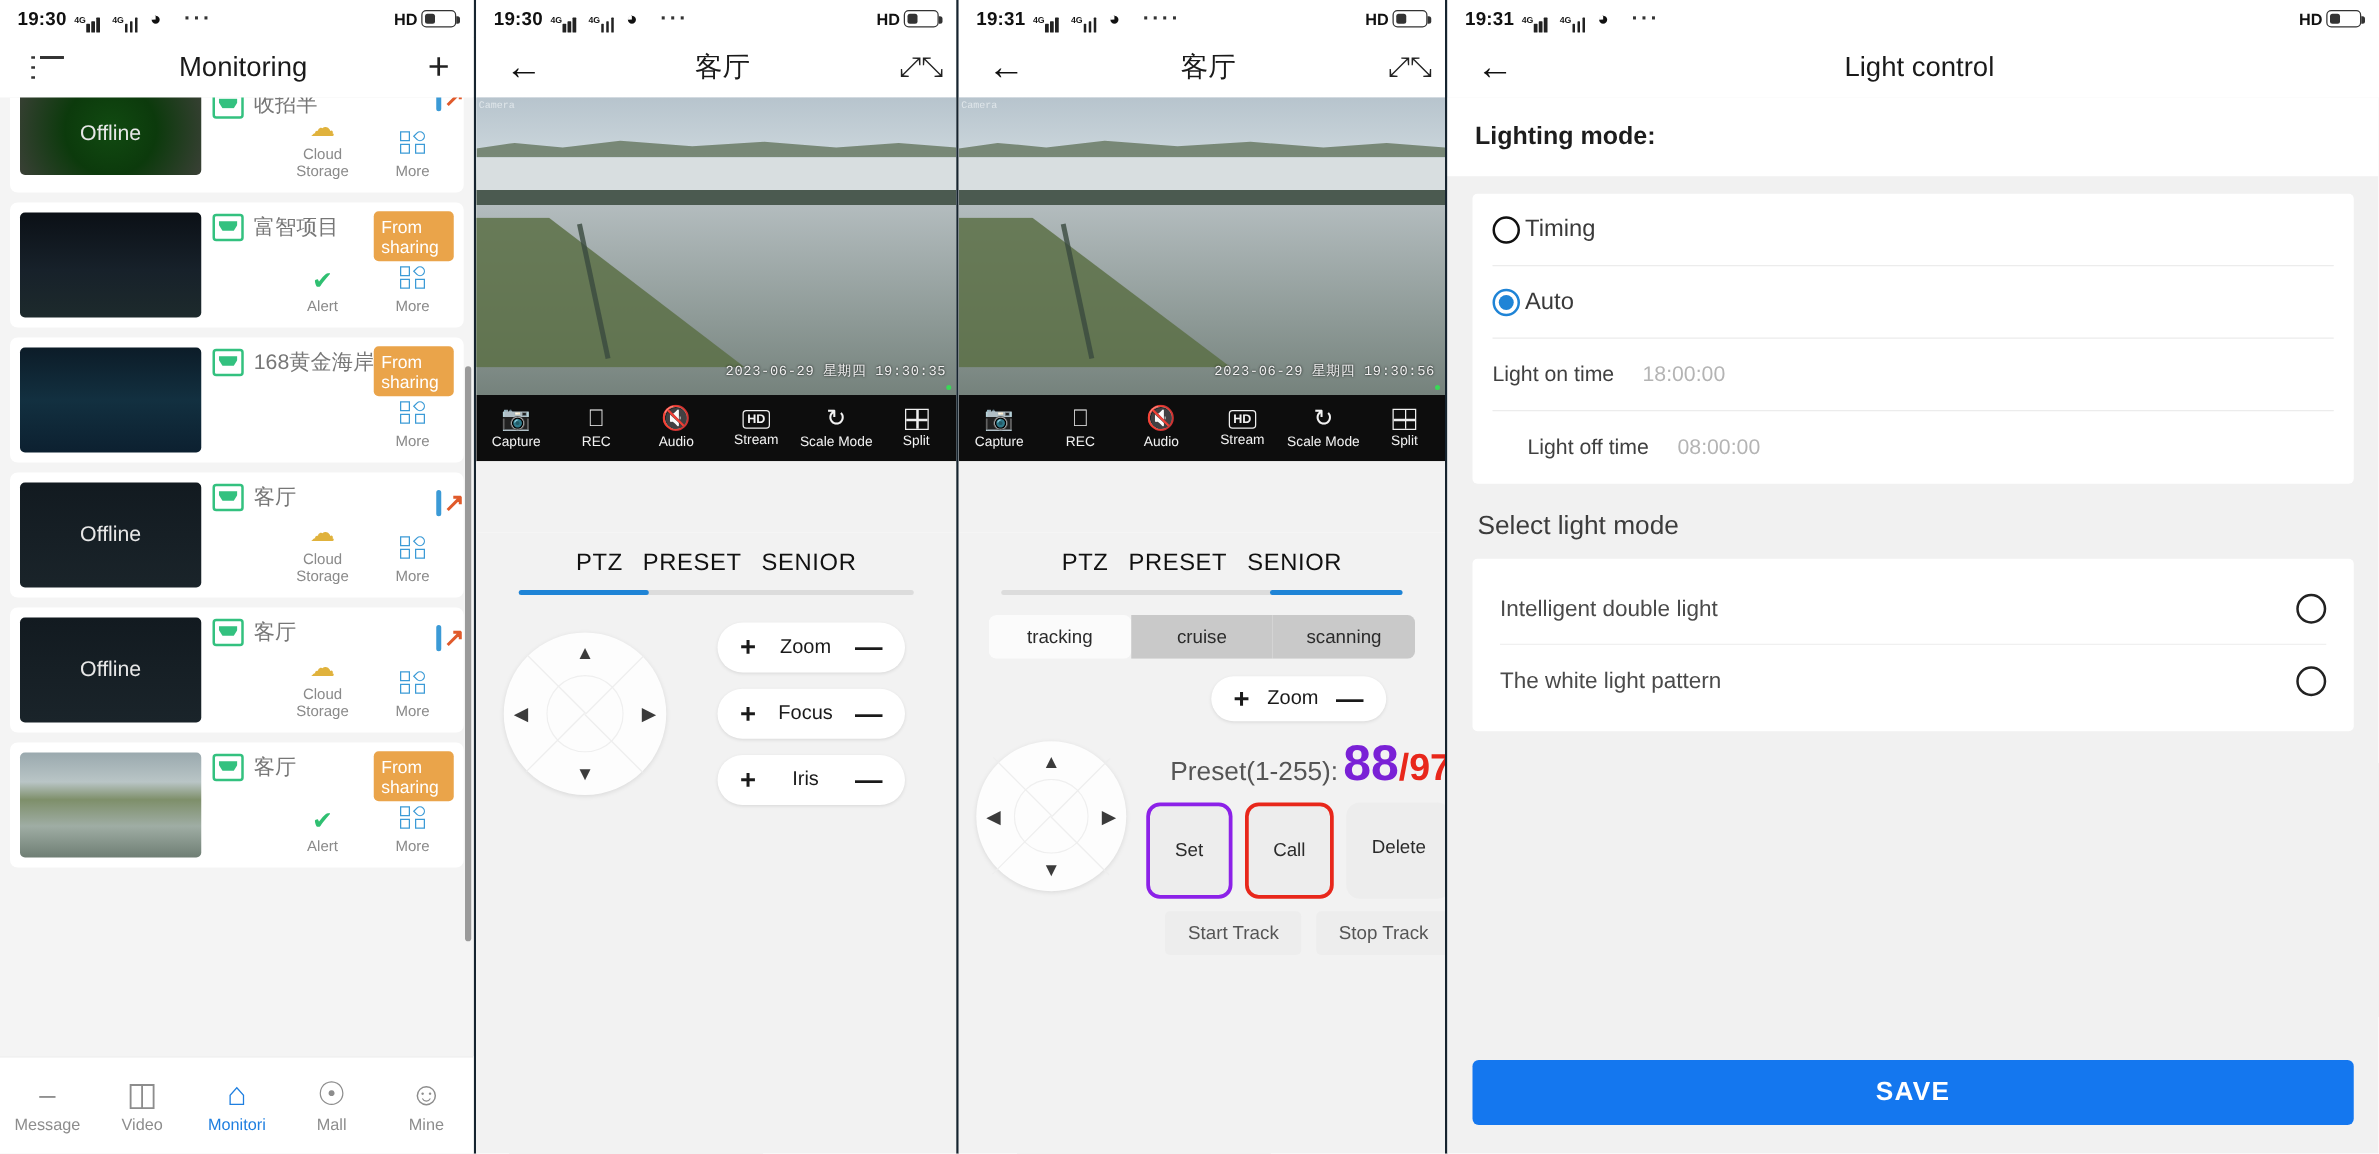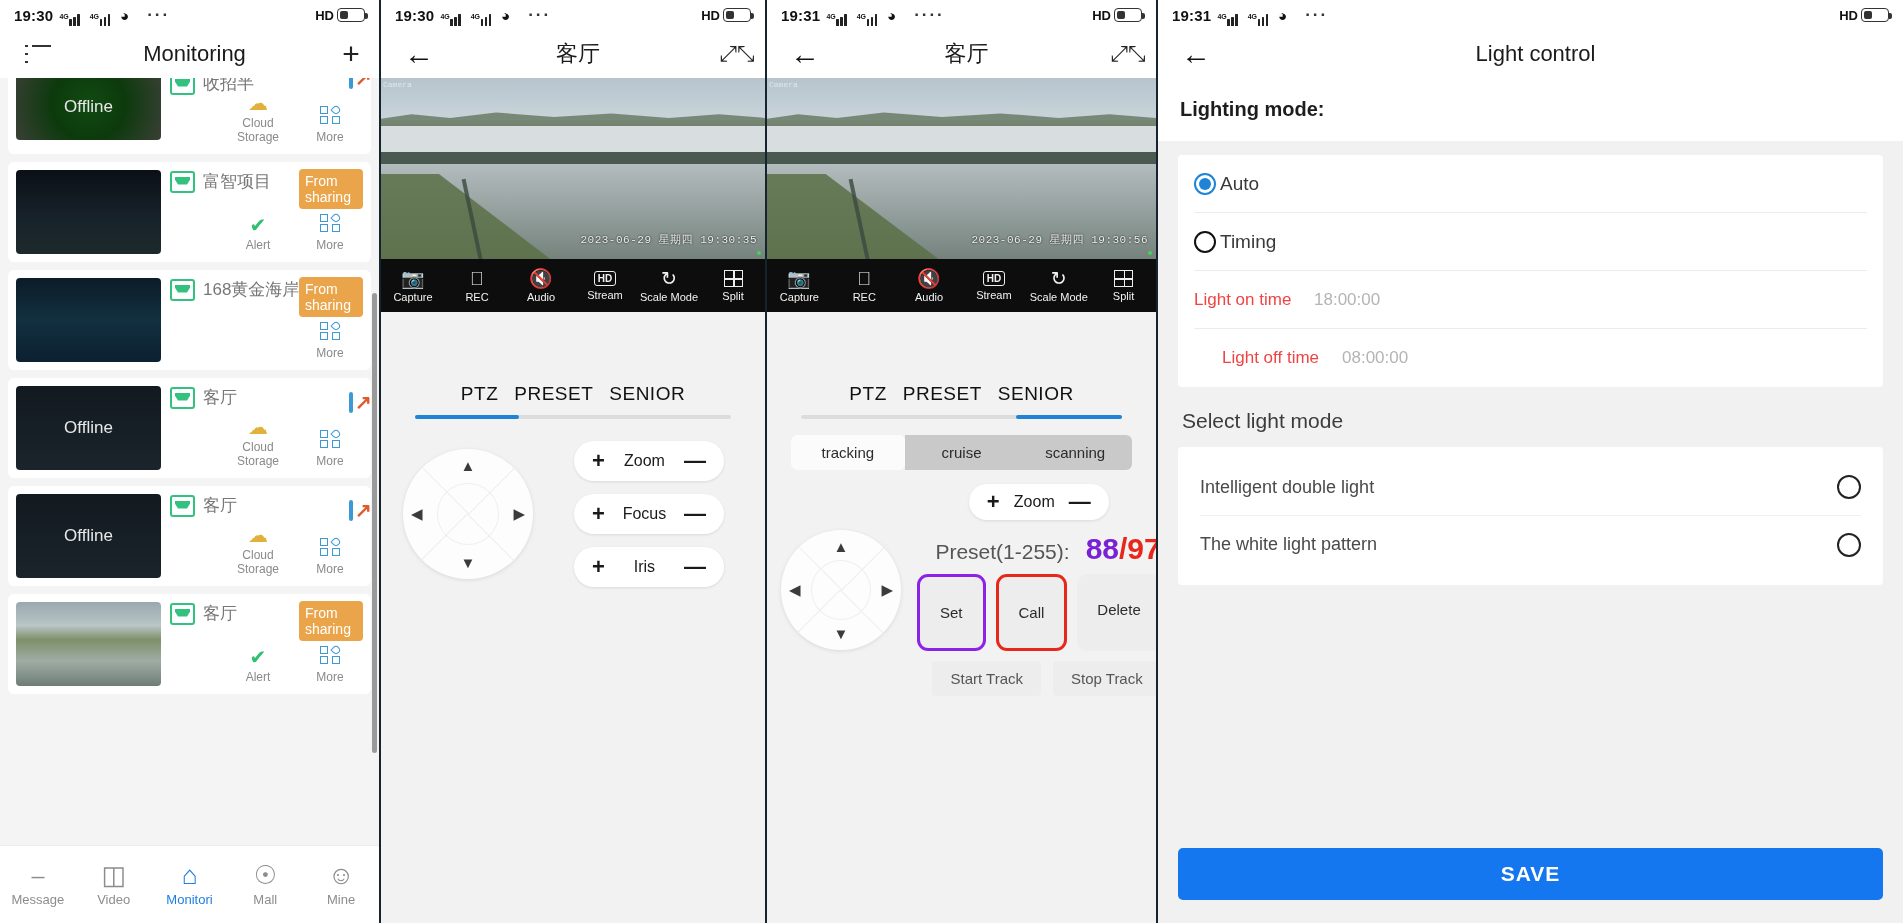--- a/index.html
+++ b/index.html
@@ -73,21 +73,21 @@
   .topcorner { position:absolute; right:10px; top:8px; }
   .scrollbar { position:absolute; right:2px; top:215px; width:5px; height:460px; background:#9a9a9a; border-radius:3px;}
 
   
   .bottomnav { position:absolute; left:0; bottom:0; width:100%; height:78px; background:#fff; display:flex; border-top:1px solid #ececec;}
   .navitem { flex:1; display:flex; flex-direction:column; align-items:center; justify-content:center; gap:4px; color:#8d8d8d; font-size:13px;}
   .navitem.active { color:#1f7fe0; }
   .navitem .gl { font-size:26px; line-height:1; }
 
   
-  .video { height:181px; position:relative; overflow:hidden;
+  .video { height:238px; position:relative; overflow:hidden;
      background:linear-gradient(#b9c6cf 0%, #c6d2d9 22%, #8f9f92 32%, #cfd8d8 46%, #a9b6b4 60%, #8d9a90 78%, #7f8c85 100%); }
   .vid-scene { position:absolute; inset:0; }
   .vid-sky { position:absolute; left:0; right:0; top:0; height:42px; background:linear-gradient(#b7c4cd,#c9d4da); }
   .vid-hills { position:absolute; left:0; right:0; top:30px; height:18px; background:#5d6f55; opacity:.75;
       clip-path:polygon(0 60%,8% 35%,18% 55%,30% 25%,45% 50%,60% 30%,75% 55%,88% 35%,100% 55%,100% 100%,0 100%); }
   .vid-field1 { position:absolute; left:0; right:0; top:48px; height:26px; background:#d8dee0; }
   .vid-dark { position:absolute; left:0; right:0; top:74px; height:12px; background:#4b5a50;}
   .vid-water { position:absolute; left:0; right:0; top:86px; bottom:0; background:linear-gradient(#b3bcbe,#8e9a97 60%,#75827c);}
   .vid-levee { position:absolute; left:-6%; top:96px; width:62%; height:120px; background:#5c7046; opacity:.85;
       clip-path:polygon(0 0,34% 0,100% 100%,0 100%); }
@@ -125,40 +125,40 @@
   .dpad .lf{left:8px;top:50%;transform:translateY(-50%)}
   .dpad .rt{right:8px;top:50%;transform:translateY(-50%)}
 
   .pillcol { flex:1; display:flex; flex-direction:column; align-items:center; gap:13px; }
   .pill { width:150px; height:40px; background:#fff; border-radius:22px; display:flex; align-items:center; justify-content:space-between;
           padding:0 18px; font-size:16px; color:#1a1a1a; box-shadow:0 1px 3px rgba(0,0,0,.10);}
   .pill .sgn { font-size:22px; font-weight:bold; }
 
   .preset-line { display:flex; align-items:baseline; justify-content:flex-end; padding:0 16px; margin-top:12px; }
   .preset-label { font-size:21px; color:#555; }
-  .preset-cur { font-size:30px; color:#7a21d6; font-weight:bold; margin-left:16px;}
+  .preset-cur { font-size:40px; color:#7a21d6; font-weight:bold; margin-left:4px;}
   .preset-tot { font-size:30px; color:#e8271b; font-weight:bold;}
   .btn-row { display:flex; justify-content:flex-end; gap:10px; padding:0 16px; margin-top:8px;}
   .sbtn { background:#ededed; border-radius:11px; padding:27px 20px; font-size:15px; color:#2b2b2b;}
   .sbtn.hl-purple { border:3px solid #8c21e8; }
   .sbtn.hl-red { border:3px solid #e8271b; }
   .btn-row2 { display:flex; justify-content:flex-end; gap:12px; padding:0 16px; margin-top:10px;}
   .sbtn2 { background:#ededed; border-radius:4px; padding:9px 18px; font-size:15px; color:#555;}
 
   
   .lc-body { background:#f1f1f1; height:845px; position:relative; }
   .lc-sec { background:#fff; padding:20px 22px; font-size:20px; font-weight:bold; color:#1d1d1d;}
   .lc-card { background:#fff; margin:14px 20px 0 20px; border-radius:4px; padding:0 16px;}
   .lc-row { display:flex; align-items:center; min-height:58px; border-bottom:1px solid #ececec; }
   .lc-row:last-child { border-bottom:none;margin-left:28px; }
   .radio { width:22px; height:22px; border-radius:50%; border:2.4px solid #111; margin-right:4px; flex:none; position:relative;}
   .radio.on { border-color:#1f84d6; }
   .radio.on:after { content:""; position:absolute; inset:3px; border-radius:50%; background:#1f84d6;}
   .lc-lbl { font-size:19px; color:#3a3a3a; }
-  .lc-k { font-size:17px; color:#ef4444; width:120px; line-height:1.25;}
+  .lc-k { font-size:17px; color:#404040; width:120px; line-height:1.25;}
   .lc-v { font-size:17px; color:#b4b4b4; }
   .lc-h2 { font-size:21px; color:#3c3c3c; padding:22px 24px 14px 24px;}
   .lc-card2 { background:#fff; margin:0 20px; border-radius:4px; padding:12px 22px;}
   .lc-row2 { display:flex; align-items:center; justify-content:space-between; min-height:57px;}
   .lc-lbl2 { font-size:18px; color:#4a4a4a;}
   .radio2 { width:24px; height:24px; border-radius:50%; border:2.4px solid #222; flex:none; position:relative;}
   .radio2.on { border-color:#1f84d6;}
   .radio2.on:after{content:"";position:absolute;inset:3px;border-radius:50%;background:#1f84d6;}
   .savebtn { position:absolute; left:20px; right:20px; bottom:23px; height:52px; background:#1477ef; color:#fff;
              display:flex; align-items:center; justify-content:center; border-radius:5px; font-size:21px; font-weight:bold; letter-spacing:1px;}
@@ -675,26 +675,26 @@
       </div>
       <div class="title-txt">Light control</div>
       <div class="tb-right"></div>
     </div>
 
     <div class="lc-body">
       <div class="lc-sec">Lighting mode:</div>
 
       <div class="lc-card">
         <div class="lc-row">
+          <span class="radio"></span>
+          <span class="lc-lbl">Timing</span>
+        </div>
+        <div class="lc-row">
           <span class="radio on"></span>
           <span class="lc-lbl">Auto</span>
-        </div>
-        <div class="lc-row">
-          <span class="radio"></span>
-          <span class="lc-lbl">Timing</span>
         </div>
         <div class="lc-row">
           <span class="lc-k">Light on time</span>
           <span class="lc-v">18:00:00</span>
         </div>
         <div class="lc-row">
           <span class="lc-k">Light off time</span>
           <span class="lc-v">08:00:00</span>
         </div>
       </div>

